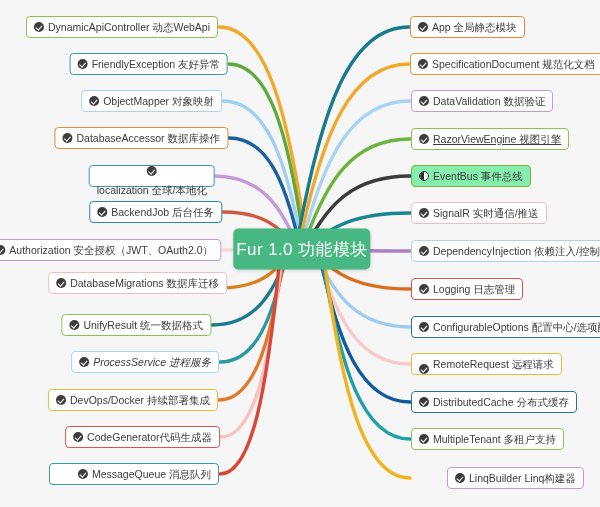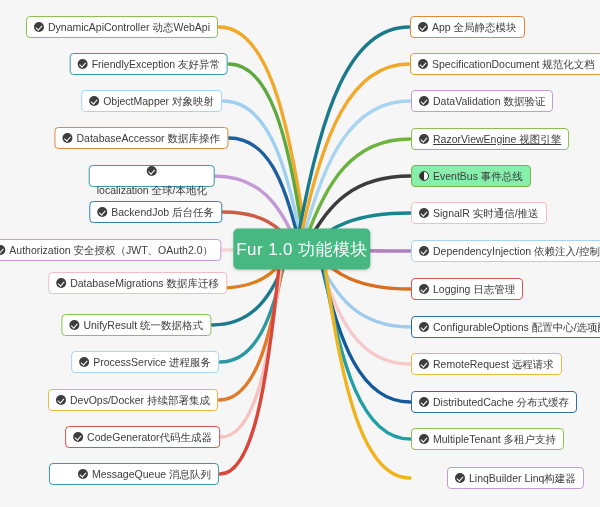--- a/index.html
+++ b/index.html
@@ -160,21 +160,21 @@
         <span class="node-label">Authorization 安全授权（JWT、OAuth2.0）</span>
       </div>
       <div class="node left" style="left: 219px; top: 283px; border-color: rgb(243, 188, 192); margin-left: 8px;">
         <span class="node-icon icon-check"></span>
         <span class="node-label">DatabaseMigrations 数据库迁移</span>
       </div>
       <div class="node left" style="left: 211px; top: 325px; border-color: rgb(140, 193, 82);">
         <span class="node-icon icon-check"></span>
         <span class="node-label">UnifyResult 统一数据格式</span>
       </div>
-      <div class="node left" style="left: 219px; top: 362px; border-color: rgb(167, 212, 240);">
+      <div class="node left" style="left: 219px; top: 362px; border-color: rgb(167, 212, 240); font-style: italic;">
         <span class="node-icon icon-check"></span>
         <span class="node-label">ProcessService 进程服务</span>
       </div>
       <div class="node left" style="left: 218px; top: 400px; border-color: rgb(232, 187, 58);">
         <span class="node-icon icon-check"></span>
         <span class="node-label">DevOps/Docker 持续部署集成</span>
       </div>
       <div class="node left" style="left: 220px; top: 437px; border-color: rgb(217, 83, 79);">
         <span class="node-icon icon-check"></span>
         <span class="node-label">CodeGenerator代码生成器</span>
@@ -212,21 +212,21 @@
         <span class="node-label">DependencyInjection 依赖注入/控制反转</span>
       </div>
       <div class="node right" style="left: 411px; top: 289px; border-color: rgb(217, 83, 79);">
         <span class="node-icon icon-check"></span>
         <span class="node-label">Logging 日志管理</span>
       </div>
       <div class="node right" style="left: 411px; top: 327px; border-color: rgb(47, 110, 165);">
         <span class="node-icon icon-check"></span>
         <span class="node-label">ConfigurableOptions 配置中心/选项配置</span>
       </div>
-      <div class="node right" style="left: 411px; top: 364px; border-color: rgb(232, 187, 58);">
+      <div class="node right" style="left: 411px; top: 364px; border-color: rgb(232, 187, 58); align-items: flex-end;">
         <span class="node-icon icon-check"></span>
         <span class="node-label">RemoteRequest 远程请求</span>
       </div>
       <div class="node right" style="left: 411px; top: 402px; border-color: rgb(47, 110, 165);">
         <span class="node-icon icon-check"></span>
         <span class="node-label">DistributedCache 分布式缓存</span>
       </div>
       <div class="node right" style="left: 411px; top: 439px; border-color: rgb(140, 193, 82);">
         <span class="node-icon icon-check"></span>
         <span class="node-label">MultipleTenant 多租户支持</span>

